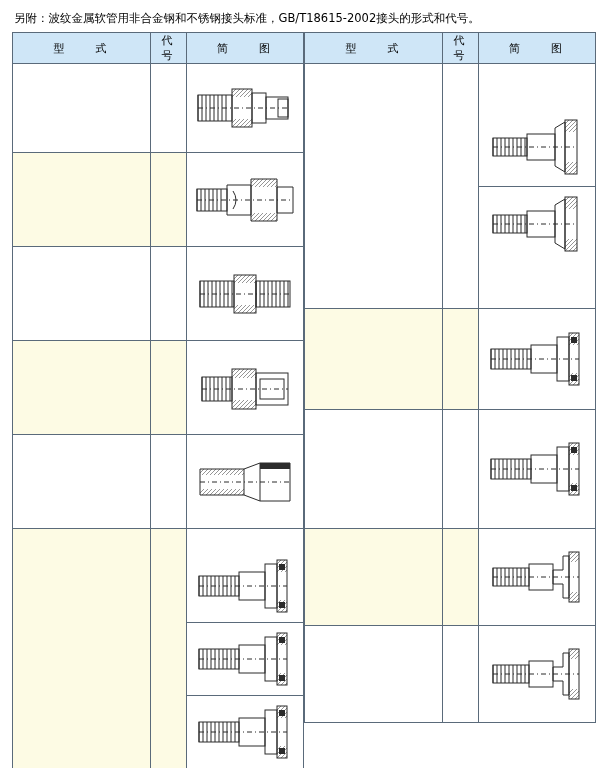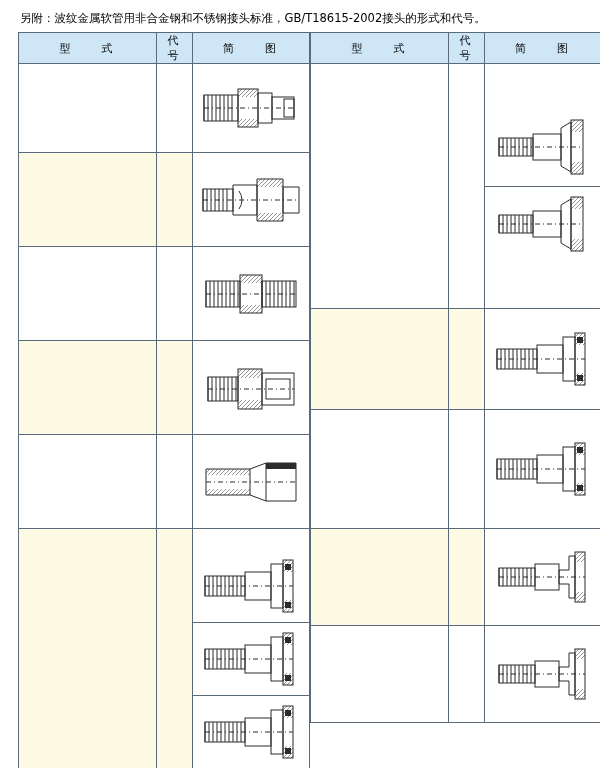--- a/index.html
+++ b/index.html
@@ -3,21 +3,21 @@
 <meta charset="utf-8">
 <style>
   html,body{margin:0;padding:0;}
   body{
     width:600px;height:768px;
     background:#ffffff;
     font-family:"DejaVu Sans","Liberation Sans",sans-serif;
     color:#000;
     overflow:hidden;
   }
-  .page{width:600px;height:554px;position:relative;box-sizing:border-box;padding:8px 6px 0 18px;}
+  .page{width:600px;height:554px;position:relative;box-sizing:border-box;padding:8px 6px 0 12px;}
   .title{
     font-size:11.5px;
     line-height:16px;
     padding:2px 2px 6px 2px;
     white-space:nowrap;
     letter-spacing:0px;
   }
   .tables{
     display:flex;
     gap:0px;

